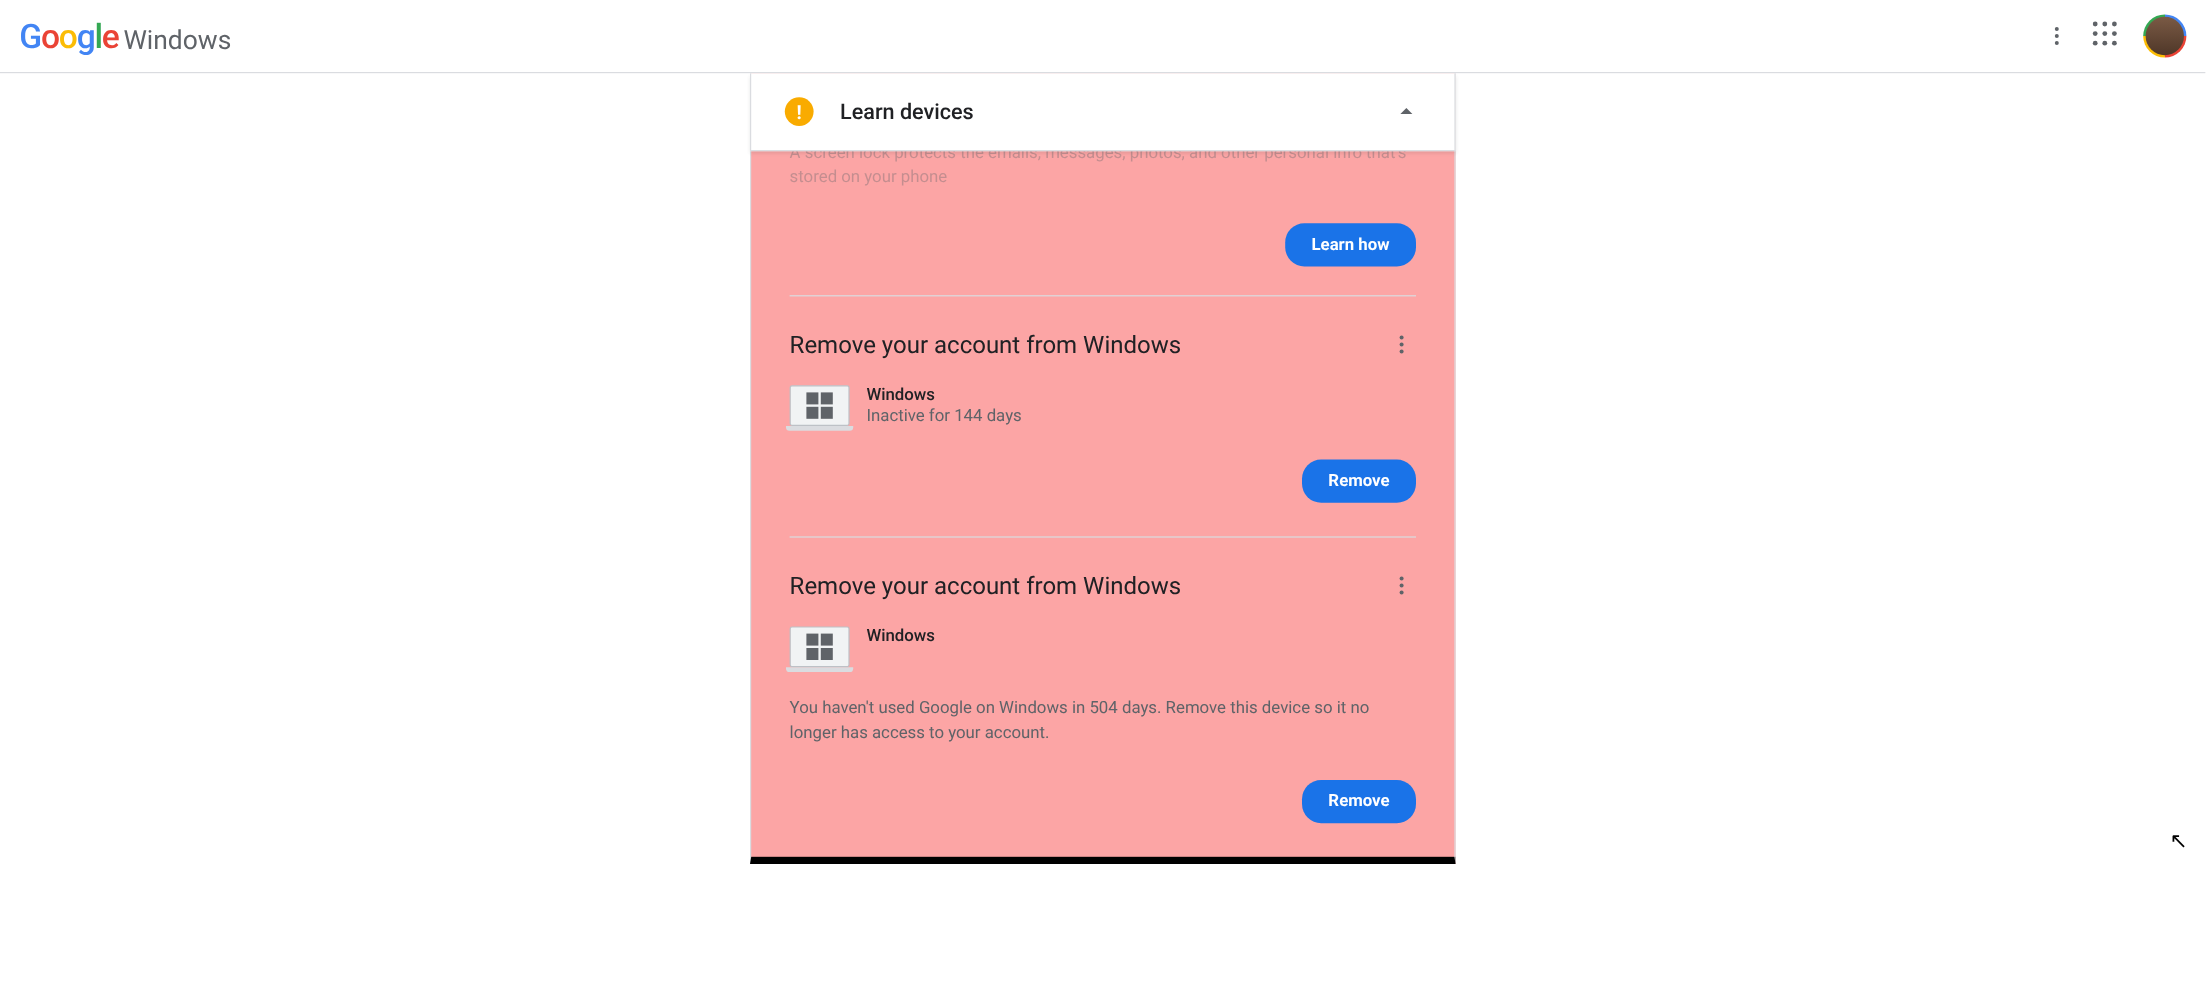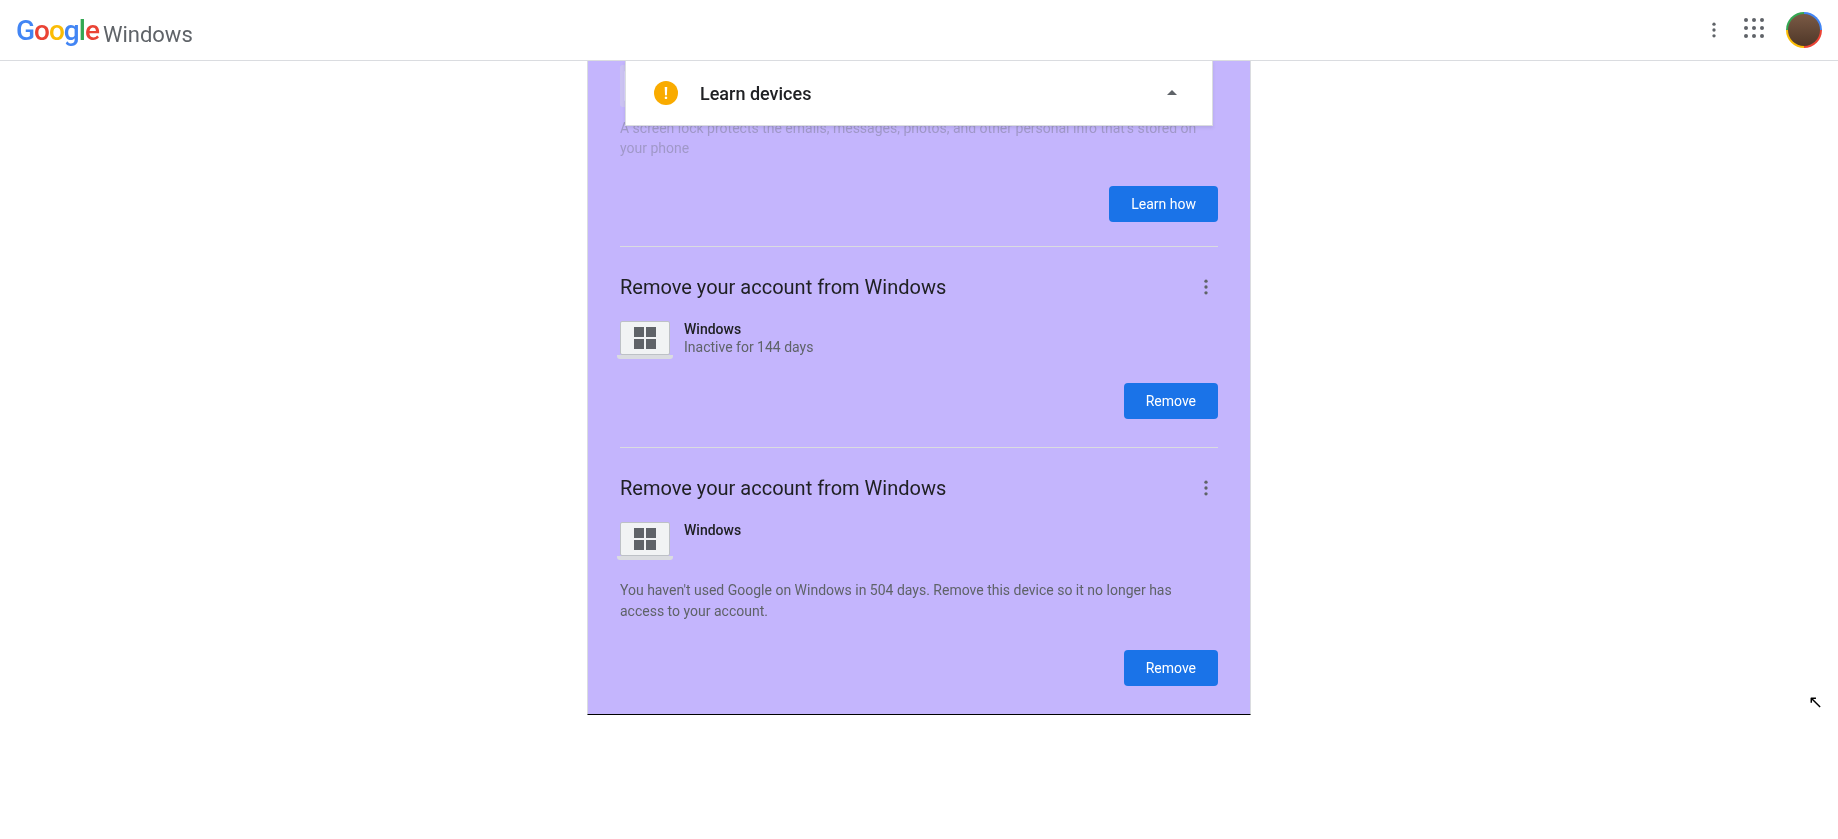--- a/index.html
+++ b/index.html
@@ -52,25 +52,25 @@
     }
 
     .page {
       position: relative;
       display: flex;
       justify-content: center;
       padding-top: 0;
     }
 
     .card {
-      width: 664px;
+      width: 588px;
       border-left: 1px solid #dadce0;
       border-right: 1px solid #dadce0;
-      border-bottom: 1px solid #000000;
-      background: #c4b5fd;
+      border-bottom: 6px solid #000000;
+      background: #fca5a5;
       margin-top: 0;
       position: relative;
       padding-bottom: 0;
     }
 
     .faded-section {
       padding: 0 32px 12px 32px;
       opacity: 0.35;
       color: #202124;
     }
@@ -116,22 +116,22 @@
     }
     .sticky-title { flex:1; font-size:18px; font-weight:500; color:#202124; }
     .chevron { width:24px; height:24px; display:flex; align-items:center; justify-content:center; }
     .chevron svg { fill:#5f6368; }
 
     .learn-row {
       display:flex; justify-content:flex-end;
       padding: 0 32px 24px 32px;
     }
     .btn {
-      background:#1a73e8; color:#fff; border:none; border-radius:4px;
-      padding: 10px 22px; font-size:14px; font-weight:400; cursor:pointer;
+      background:#1a73e8; color:#fff; border:none; border-radius:16px;
+      padding: 10px 22px; font-size:14px; font-weight:700; cursor:pointer;
       font-family: inherit;
     }
 
     .divider { height:1px; background:#dadce0; margin:0 32px; }
 
     .section { padding: 28px 32px 28px 32px; }
     .section-head { display:flex; align-items:flex-start; }
     .section-title { font-size:20px; flex:1; color:#202124; font-weight:400; letter-spacing:0; }
     .section-menu { width:24px; height:24px; cursor:pointer; display:flex; align-items:center; justify-content:center; }
     .section-menu svg { fill:#5f6368; }

